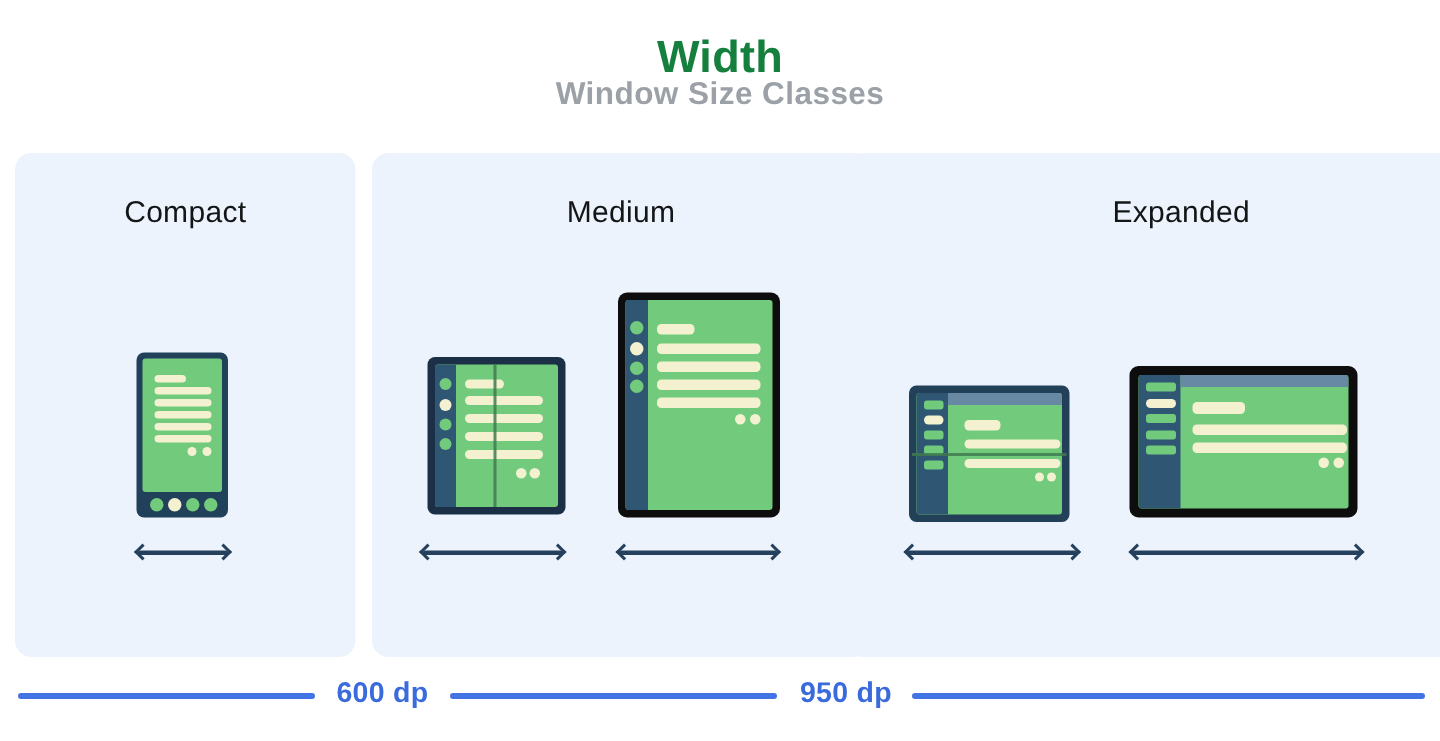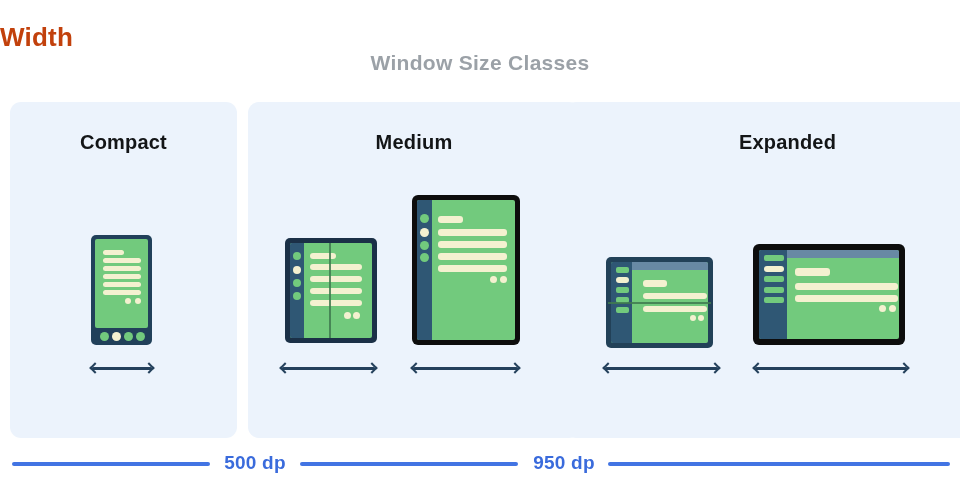--- a/index.html
+++ b/index.html
@@ -17,33 +17,33 @@
     --blue-text:#3a6bdc;
     --gray:#9ba1a7;
     --arrow:#24405c;
   }
   html,body{margin:0;padding:0;background:#ffffff;}
   .stage{
     position:relative;width:960px;height:494px;background:#ffffff;overflow:hidden;
     font-family:"Liberation Sans", sans-serif;
   }
   .title{
-    position:absolute;top:22px;left:0;width:100%;
-    font-size:26px;font-weight:700;color:#c2410c;letter-spacing:.2px;
+    position:absolute;top:22px;left:0;width:100%;text-align:center;
+    font-size:30px;font-weight:700;color:#15803d;letter-spacing:.2px;
   }
   .subtitle{
     position:absolute;top:51px;left:0;width:100%;text-align:center;
     font-size:21px;font-weight:700;color:var(--gray);letter-spacing:.3px;
   }
   .panel{
     position:absolute;top:102px;height:336px;background:var(--panel-bg);border-radius:11px;
   }
   .panel h2{
     position:absolute;top:29px;left:0;width:100%;margin:0;text-align:center;
-    font-size:20px;font-weight:700;color:#131517;letter-spacing:.2px;
+    font-size:20px;font-weight:400;color:#131517;letter-spacing:.2px;
   }
   .device{position:absolute;}
   .screen{position:absolute;background:var(--green);overflow:hidden;}
   .rail{position:absolute;top:0;left:0;background:var(--rail);}
   .slatebar{position:absolute;background:var(--slate);}
   .bar{position:absolute;background:var(--cream);border-radius:3px;}
   .gbar{position:absolute;background:var(--green);border-radius:2px;}
   .dot{position:absolute;border-radius:50%;}
   .dot.g{background:var(--green);}
   .dot.c{background:var(--cream);}
@@ -171,18 +171,18 @@
         <div class="dot c" style="left:120px;top:55px;width:7px;height:7px;"></div>
         <div class="dot c" style="left:130px;top:55px;width:7px;height:7px;"></div>
       </div>
     </div>
 
     <div class="arrow" style="left:40px;top:265px;width:113px;"></div>
     <div class="arrow" style="left:190px;top:265px;width:152px;"></div>
   </section>
 
   <div class="ruler-seg" style="left:12px;top:462px;width:198px;"></div>
-  <div class="ruler-label" style="left:206px;">500 dp</div>
+  <div class="ruler-label" style="left:206px;">600 dp</div>
   <div class="ruler-seg" style="left:300px;top:462px;width:218px;"></div>
   <div class="ruler-label" style="left:515px;">950 dp</div>
   <div class="ruler-seg" style="left:608px;top:462px;width:342px;"></div>
 
 </div>
 
 </body></html>

